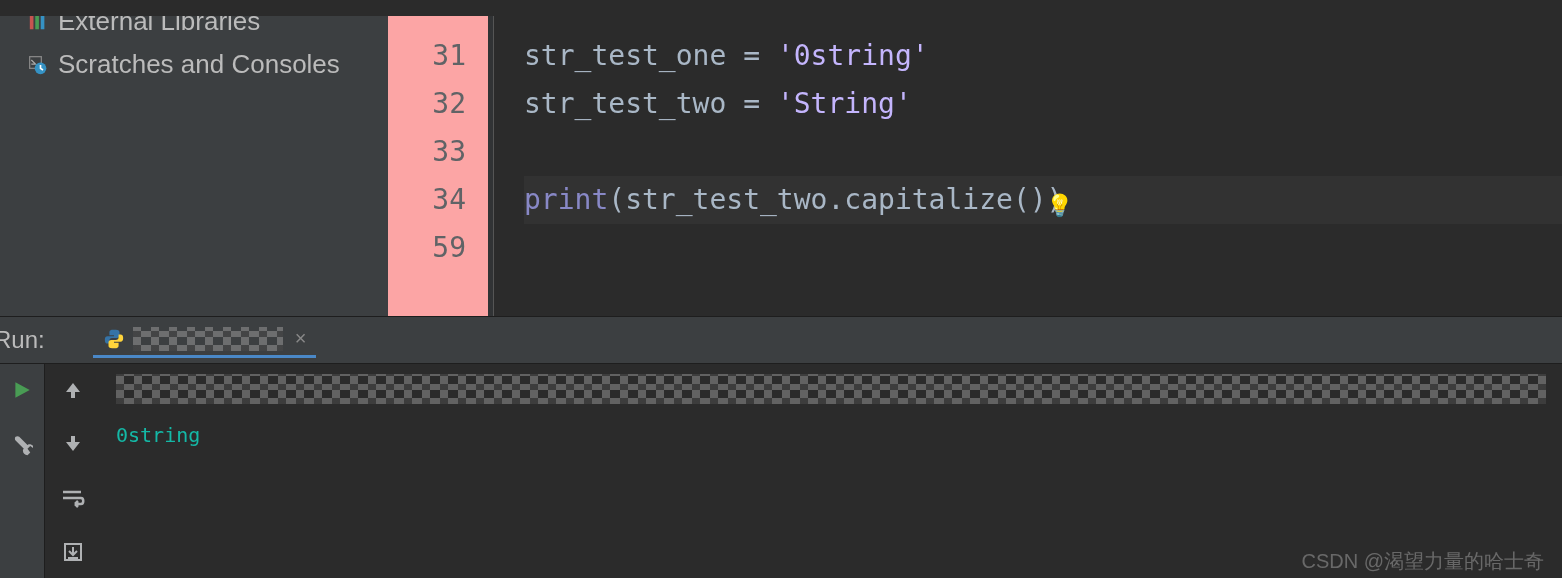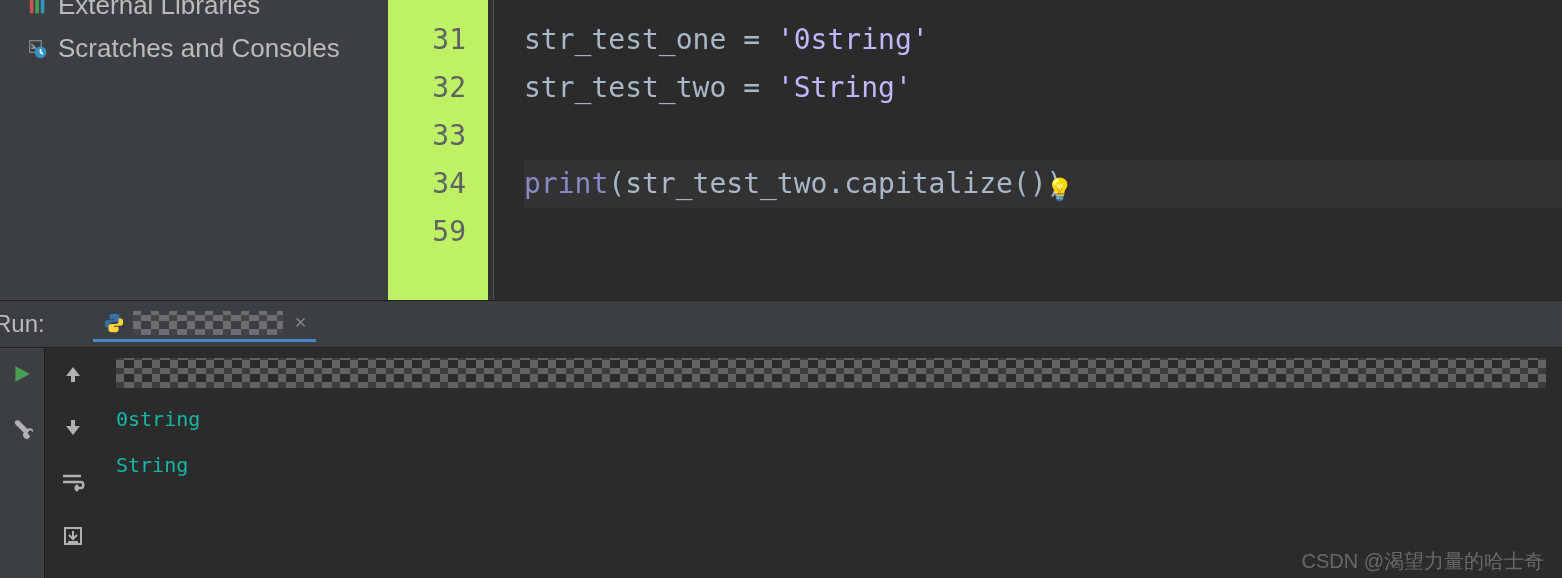--- a/index.html
+++ b/index.html
@@ -11,20 +11,21 @@
     width: 1562px;
     height: 578px;
     overflow: hidden;
     display: flex;
     flex-direction: column;
   }
   .top-area {
     display: flex;
     height: 300px;
     background: #2b2b2b;
+    margin-top: 16px;
   }
   .sidebar {
     width: 388px;
     background: #3c3f41;
     padding-top: 0;
     overflow: hidden;
   }
   .tree-item {
     display: flex;
     align-items: center;
@@ -41,21 +42,21 @@
     display: inline-flex; align-items: center; justify-content: center;
   }
   .editor {
     flex: 1;
     display: flex;
     background: #2b2b2b;
     font-family: "Menlo","Consolas",monospace;
   }
   .gutter {
     width: 100px;
-    background: #bef264;
+    background: #fca5a5;
     color: #606366;
     text-align: right;
     padding-right: 22px;
     font-size: 28px;
     line-height: 48px;
     padding-top: 16px;
     user-select: none;
   }
   .gutter-border {
     width: 6px;
@@ -261,17 +262,16 @@
       <svg width="22" height="22" viewBox="0 0 22 22">
           <rect x="3" y="3" width="16" height="16" fill="none" stroke="#afb1b3" stroke-width="2"></rect>
           <path d="M11 6 L11 13 M7 10 L11 14 L15 10" stroke="#afb1b3" stroke-width="2" fill="none"></path>
           <line x1="6" y1="17" x2="16" y2="17" stroke="#afb1b3" stroke-width="2"></line>
         </svg>
     </div>
   </div>
   <div class="console-out">
     <div class="pixelated cmd-pixel"></div>
     <div>0string</div>
-    <div>String</div>
   </div>
 </div>
 
 <div class="watermark">CSDN @渴望力量的哈士奇</div>
 
 </body></html>

